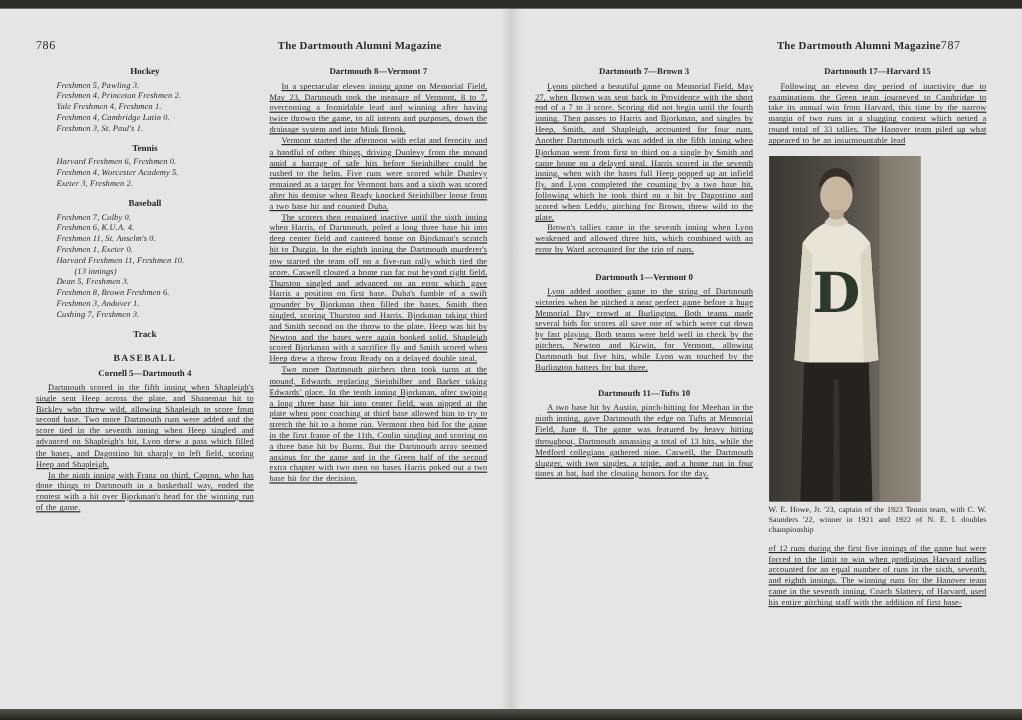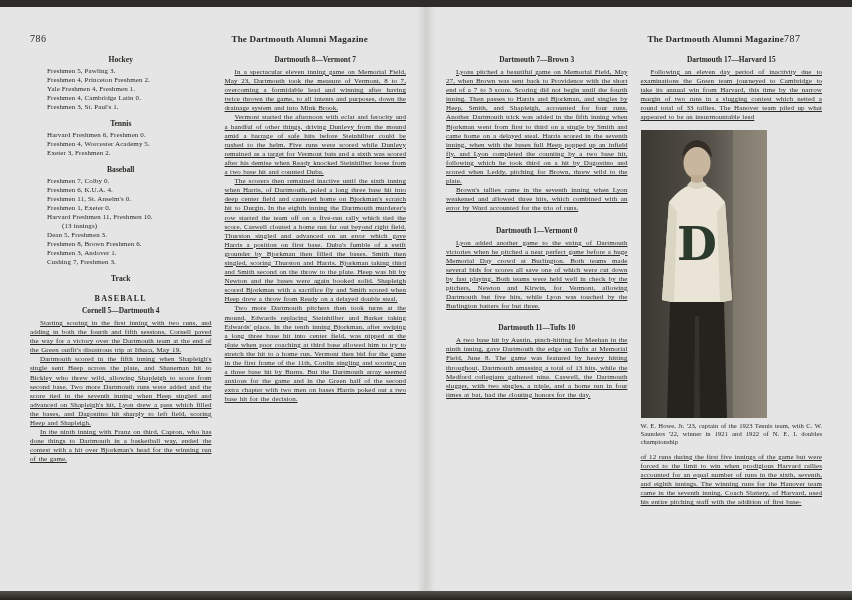--- a/index.html
+++ b/index.html
@@ -32,21 +32,21 @@
   .page.right .pagenum { text-align: left; }
   .mag-title { flex: 1; text-align: right; font-weight: bold; font-size: 9px; letter-spacing: 0.2px; }
 
   .cols { display: flex; gap: 13px; }
   .col { width: 50%; }
 
   .score-heading { text-align: center; font-size: 7.6px; font-weight: bold; margin: 7px 0 3px; }
   .score-section:first-child .score-heading { margin-top: 0; }
   .score {
     font-size: 7px; line-height: 9px; letter-spacing: 0.1px;
-    padding-left: 32px; text-indent: -15px; white-space: pre-line;
+    padding-left: 32px; text-indent: -15px; white-space: pre-line; font-style: italic;
   }
 
   .dept-heading { text-align: center; font-size: 8px; font-weight: bold; letter-spacing: 1.2px; margin: 11px 0 1px; }
   .article-title { text-align: center; font-size: 7.4px; font-weight: bold; margin: 12px 0 4px; }
   .article:first-child .article-title, .article.flush .article-title { margin-top: 0; }
   .dept-heading + .article .article-title { margin-top: 3px; }
 
   .body {
     font-size: 7px; line-height: 9.1px; text-align: justify;
     text-indent: 10px; letter-spacing: 0.08px; word-spacing: 0.6px; text-decoration: underline;
@@ -113,21 +113,20 @@
           <section class="score-section">
             <h4 class="score-heading">Track</h4>
           </section>
 
           <h3 class="dept-heading">BASEBALL</h3>
 
           <article class="article">
             <h4 class="article-title">Cornell 5—Dartmouth 4</h4>
             <div>
 
-            <p class="body">Starting scoring in the first inning with two runs, and adding in both the fourth and fifth sessions, Cornell paved the way for a victory over the Dartmouth team at the end of the Green outfit's disastrous trip at Ithaca, May 19.</p>
                 <p class="body">Dartmouth scored in the fifth inning when Shapleigh's single sent Heep across the plate, and Shaneman hit to Bickley who threw wild, allowing Shapleigh to score from second base. Two more Dartmouth runs were added and the score tied in the seventh inning when Heep singled and advanced on Shapleigh's hit, Lyon drew a pass which filled the bases, and Dagostino hit sharply to left field, scoring Heep and Shapleigh.</p>
                 <p class="body">In the ninth inning with Franz on third, Capron, who has done things to Dartmouth in a basketball way, ended the contest with a hit over Bjorkman's head for the winning run of the game.</p>
               </div>
           </article>
         </div>
 
         <div class="col">
           <article class="article flush">
             <h4 class="article-title">Dartmouth 8—Vermont 7</h4>
             <div>

